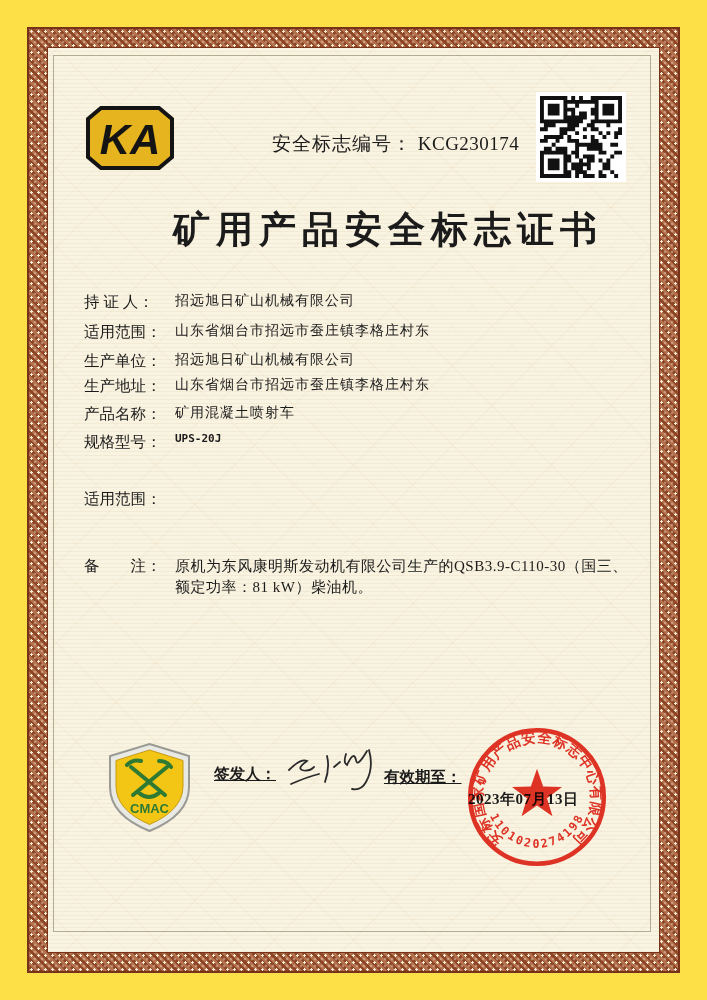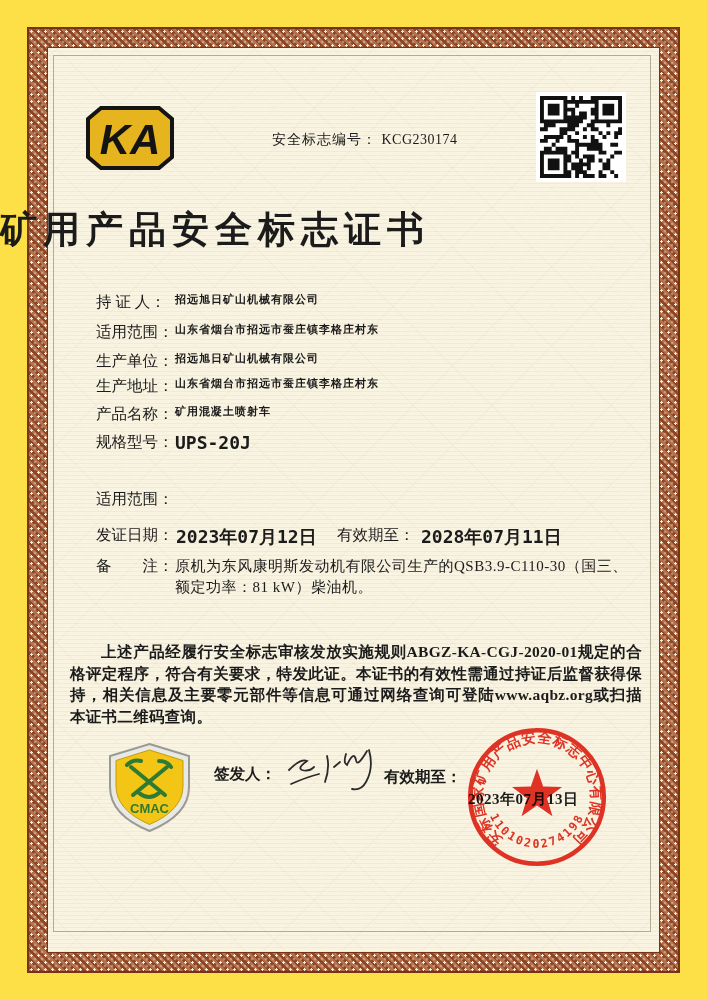--- a/index.html
+++ b/index.html
@@ -25,37 +25,37 @@
       repeating-linear-gradient(0deg, rgba(160,120,60,0.07) 0 1px, transparent 1px 4px),
       repeating-linear-gradient(45deg, rgba(190,150,80,0.05) 0 1px, transparent 1px 28px),
       repeating-linear-gradient(-45deg, rgba(190,150,80,0.05) 0 1px, transparent 1px 28px);
     box-shadow:0 0 0 1px #76331a;
   }
   .inner-frame{
     position:absolute;left:53px;top:55px;right:56px;bottom:68px;
     border:1px solid #b3ab92;pointer-events:none;
   }
   .abs{position:absolute;}
-  .cert-line{left:272px;top:131px;font-size:14px;letter-spacing:1px;white-space:nowrap;}
+  .cert-line{left:272px;top:131px;font-size:19px;letter-spacing:1px;white-space:nowrap;}
   .cert-no{font-family:"Liberation Serif",serif;letter-spacing:0.5px;}
   .title{
-    left:0;width:603px;top:205px;margin:0;text-align:left;
+    left:0;width:603px;top:205px;margin:0;text-align:right;
     font-size:37px;font-weight:bold;letter-spacing:6px;
   }
   .row{left:0;width:707px;height:22px;}
-  .lbl{position:absolute;left:96px;font-size:15.5px;white-space:nowrap;}
-  .val{position:absolute;left:175px;font-size:11px;font-weight:700;white-space:nowrap;letter-spacing:1px;}
+  .lbl{position:absolute;left:84px;font-size:15.5px;white-space:nowrap;}
+  .val{position:absolute;left:175px;font-size:14px;font-weight:400;white-space:nowrap;letter-spacing:1px;}
   .val-std{left:270px;}
-  .mono{font-family:"DejaVu Sans Mono","Liberation Mono",monospace;font-weight:bold;font-size:18px;letter-spacing:0;}
+  .mono{font-family:"DejaVu Sans Mono","Liberation Mono",monospace;font-weight:bold;font-size:11px;letter-spacing:0;}
   .remark-val{position:absolute;left:175px;width:455px;font-size:15px;line-height:20.5px;font-weight:500;letter-spacing:0.5px;font-family:Liberation Serif, serif;}
   .statement{
     left:70px;top:641px;width:572px;font-size:15.5px;line-height:21.5px;
     font-weight:600;text-indent:2em;letter-spacing:0.3px;text-align:justify;
   }
-  .footer-lbl{font-size:15.5px;font-weight:600;white-space:nowrap;}
+  .footer-lbl{font-size:15.5px;font-weight:600;white-space:nowrap;text-decoration:underline;}
   #qr-box{left:536px;top:92px;width:90px;height:90px;background:#fff;padding:0;}
   #qr-svg{position:absolute;left:4px;top:4px;}
   .stamp{left:451px;top:711px;mix-blend-mode:multiply;opacity:0.93;z-index:3;}
   .stamp-date{left:468px;top:790px;font-size:15px;font-weight:600;letter-spacing:0.5px;z-index:1;}
   .sig{left:283px;top:740px;z-index:2;}
 </style>
 </head>
 <body>
 
 <div class="page">
@@ -103,33 +103,26 @@
     <span class="val">矿用混凝土喷射车</span>
   </div>
   <div class="abs row" style="top:432px">
     <span class="lbl">规格型号：</span>
     <span class="val mono">UPS-20J</span>
   </div>
   <div class="abs row" style="top:489px">
     <span class="lbl">适用范围：</span>
   </div>
 
-  <div class="abs row" style="top:525px">
-    <span class="lbl">发证日期：</span>
-    <span class="val mono" style="left:176px">2023年07月12日</span>
-    <span class="lbl" style="left:337px">有效期至：</span>
-    <span class="val mono" style="left:421px">2028年07月11日</span>
-  </div>
 
   <div class="abs row" style="top:556px;height:48px">
     <span class="lbl">备　　注：</span>
     <span class="remark-val">原机为东风康明斯发动机有限公司生产的QSB3.9-C110-30（国三、额定功率：81 kW）柴油机。</span>
   </div>
 
-  <div class="abs statement">上述产品经履行安全标志审核发放实施规则ABGZ-KA-CGJ-2020-01规定的合格评定程序，符合有关要求，特发此证。本证书的有效性需通过持证后监督获得保持，相关信息及主要零元部件等信息可通过网络查询可登陆www.aqbz.org或扫描本证书二维码查询。</div>
 
   <svg class="abs" style="left:103px;top:741px" width="93" height="93" viewBox="0 0 93 93">
     <path d="M46.5 3 L86 15 V46 Q86 74 46.5 90 Q7 74 7 46 V15 Z" fill="#e9e9e4" stroke="#9a9a94" stroke-width="2"></path>
     <path d="M46.5 9 L80 19.5 V45 Q80 69 46.5 83.5 Q13 69 13 45 V19.5 Z" fill="#f3c515" stroke="#c79a10" stroke-width="1"></path>
     <g stroke="#2f7a33" stroke-width="4" fill="none" stroke-linecap="round">
       <path d="M28 26 L62 54"></path>
       <path d="M64 26 L30 54"></path>
       <path d="M24 24 q6 -6 14 -4"></path>
       <path d="M56 20 q8 0 12 6"></path>
       <path d="M36 52 q10 8 20 0"></path>

